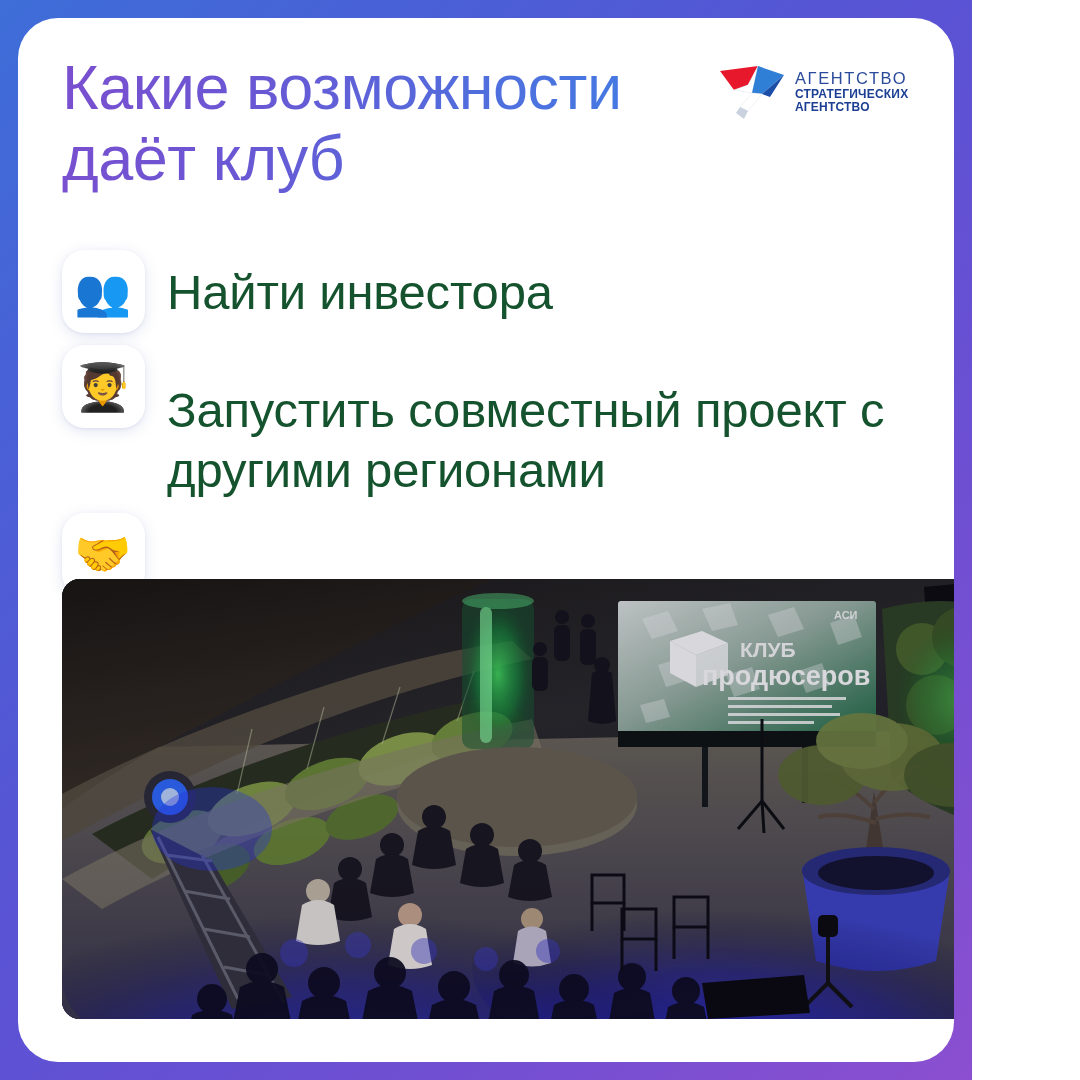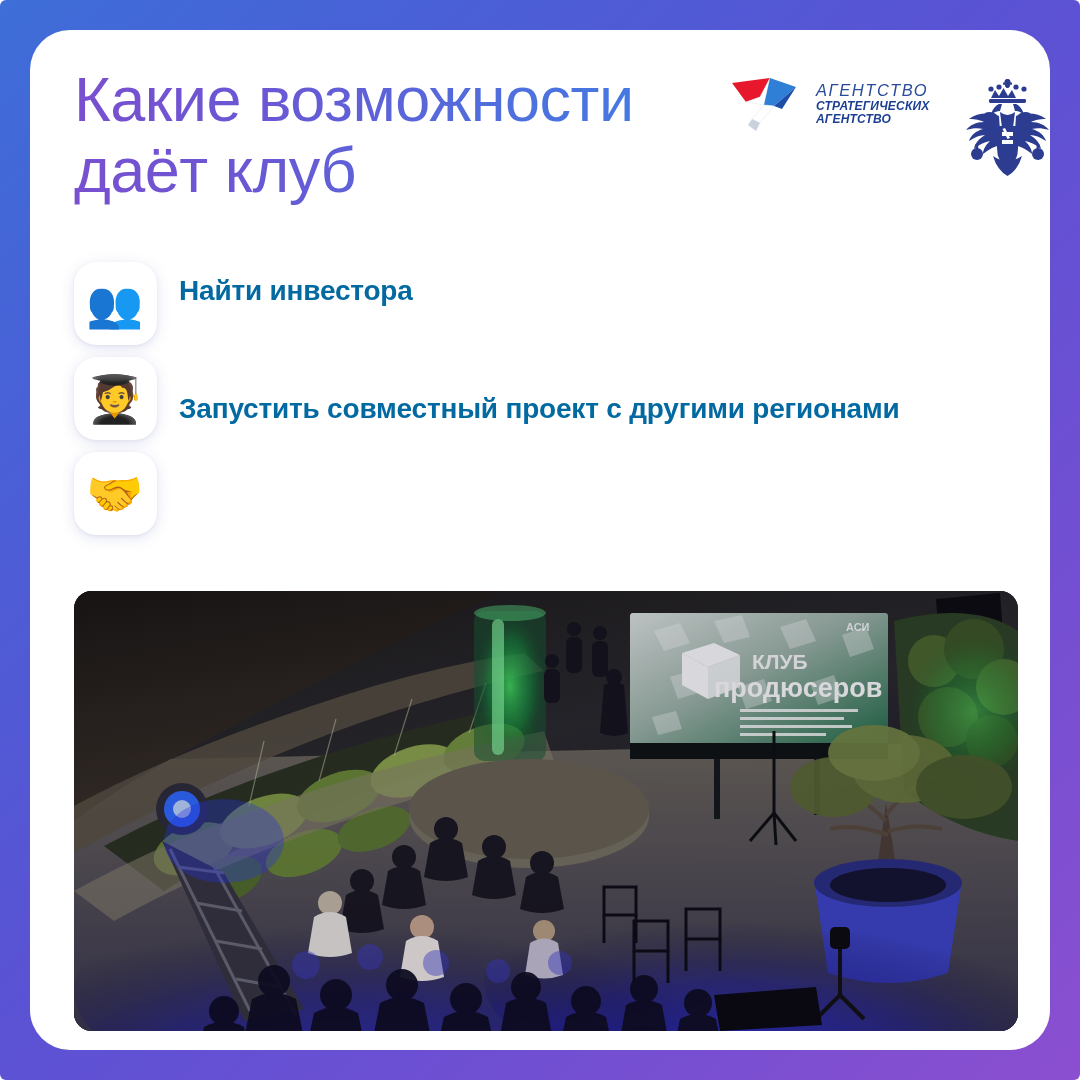--- a/index.html
+++ b/index.html
@@ -2,62 +2,61 @@
 <html lang="ru"><head>
 <meta charset="utf-8">
 <style>
   html,body{margin:0;padding:0;}
   body{
     width:1080px;height:1080px;overflow:hidden;
     font-family:"Liberation Sans","DejaVu Sans",sans-serif;
     background:#ffffff;
   }
   .frame{
-    position:relative;width:1080px;height:1080px;box-sizing:border-box;
+    position:relative;width:972px;height:1080px;box-sizing:border-box;
     background:linear-gradient(135deg,#3e6ed8 0%,#4a5fd6 22%,#5b52d4 48%,#6d4fd2 70%,#8b4fd0 100%);
-    padding:30px;
-    border-radius:6px;
+    padding:18px;
   }
   .card{
     position:relative;width:100%;height:100%;box-sizing:border-box;
     background:#ffffff;border-radius:40px;overflow:hidden;
   }
   
   .header{position:relative;height:200px;}
   .title{
     position:absolute;left:44px;top:34px;width:680px;
     font-size:63px;line-height:1.12;font-weight:400;letter-spacing:-0.5px;
     background:linear-gradient(100deg,#7a4fcf 0%,#6a57d4 28%,#4f6fdd 62%,#3b82e8 100%);
     -webkit-background-clip:text;background-clip:text;
     -webkit-text-fill-color:transparent;color:#5a5fd4;
     white-space:pre-line;
   }
   
-  .asi-logo{position:absolute;left:700px;top:45px;display:flex;align-items:center;gap:18px;font-style:italic;}
+  .asi-logo{position:absolute;left:700px;top:45px;display:flex;align-items:center;gap:9px;}
   .asi-mark{width:68px;height:58px;flex:none;}
   .asi-text{display:flex;flex-direction:column;line-height:1.12;}
   .asi-text span{
     font-size:12px;font-weight:bold;color:#1c3f94;letter-spacing:0.2px;
     font-family:"Liberation Sans",sans-serif;
   }
   .asi-text span.l1{font-weight:normal;color:#2a4a9b;letter-spacing:1.6px;font-size:16.5px;}
   
   .emblem{position:absolute;left:925px;top:40px;width:105px;height:120px;}
   
   .list{position:absolute;left:44px;top:232px;right:40px;}
   .row{display:flex;align-items:flex-start;gap:22px;margin-bottom:12px;}
   .tile{
     width:83px;height:83px;flex:none;border-radius:22px;background:#ffffff;
     box-shadow:0 3px 14px rgba(90,100,180,0.17), 0 1px 3px rgba(90,100,180,0.10);
     display:flex;align-items:center;justify-content:center;
     font-size:46px;line-height:1;
     font-family:"DejaVu Sans",sans-serif;
   }
   .rtext{
-    flex:1;font-size:28px;line-height:1.23;color:#0369a1;font-weight:700;
+    flex:1;font-size:49px;line-height:1.23;color:#14532d;font-weight:400;
     padding-top:12px;letter-spacing:-0.2px;
   }
   .row.two .rtext{padding-top:4px;margin-top:31px;}
   
   .photo{
     position:absolute;left:44px;top:561px;width:944px;height:440px;
     border-radius:18px;overflow:hidden;background:#121016;
   }
   .photo svg{display:block;width:100%;height:100%;}
 </style>

